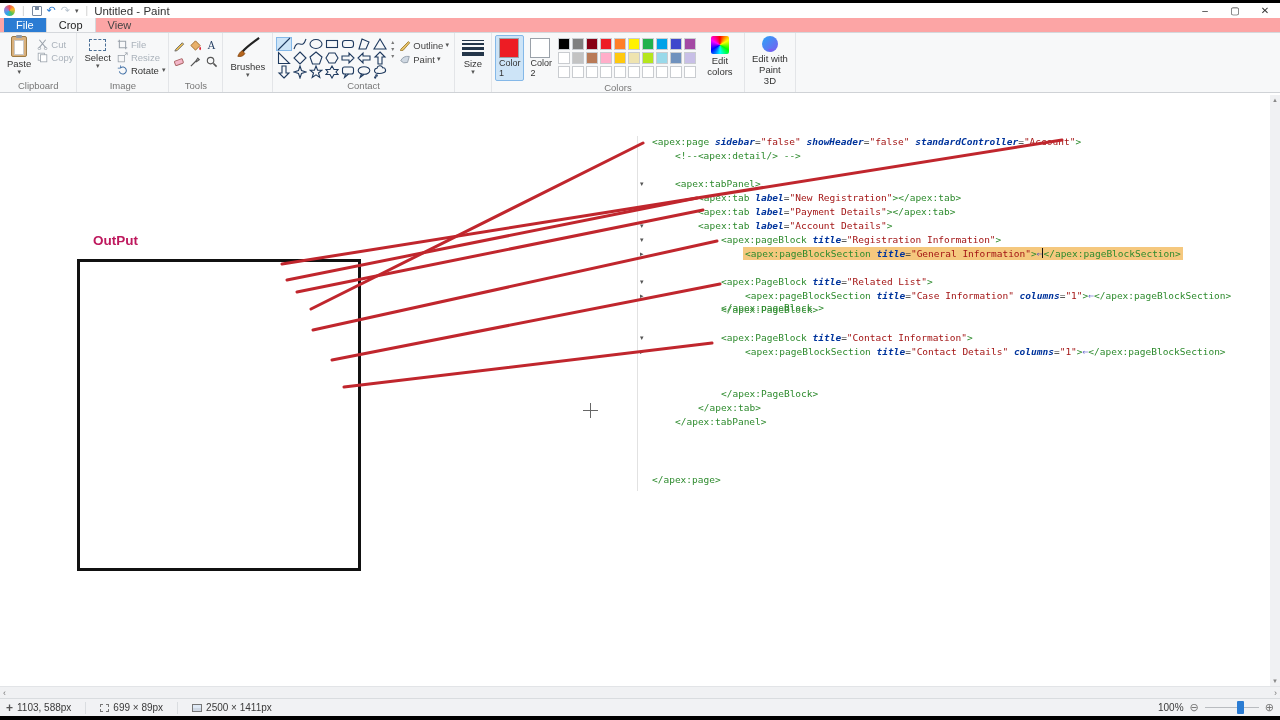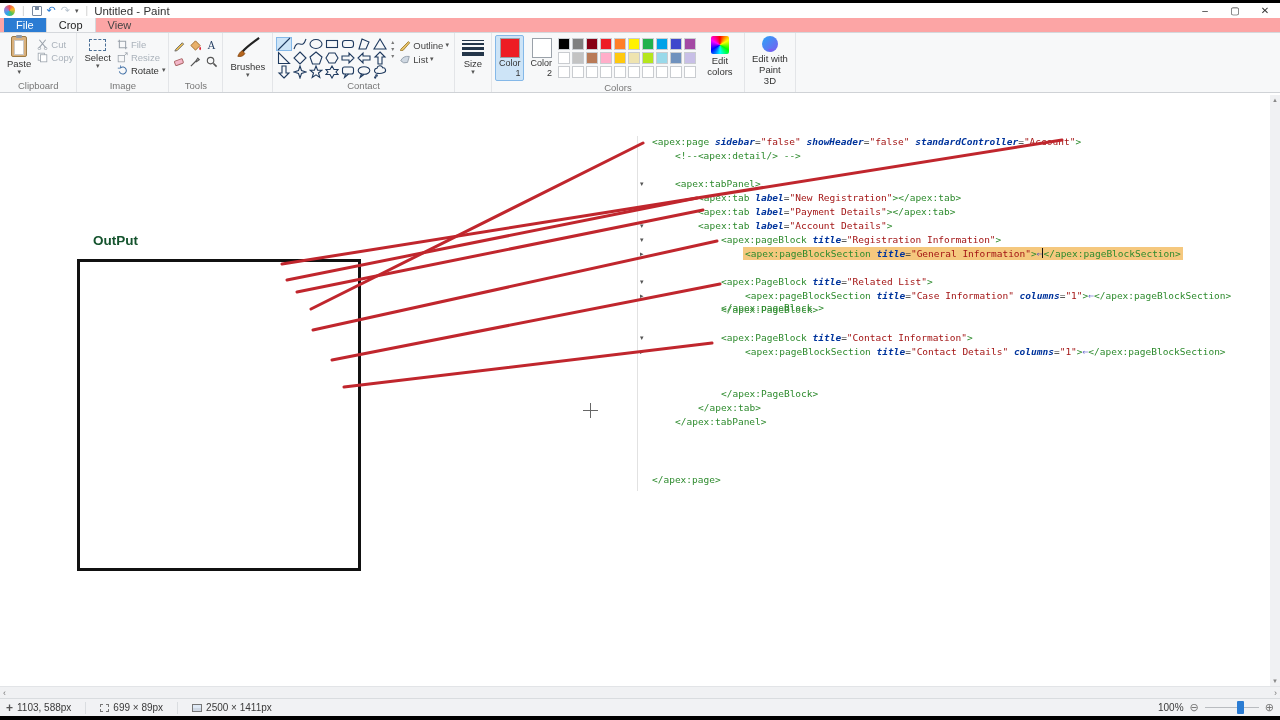--- a/index.html
+++ b/index.html
@@ -48,42 +48,42 @@
   .brush-big { width:26px; height:24px; }
   .shapes-grid { display:grid; grid-template-columns:repeat(7,16px); grid-auto-rows:14px; gap:0px; padding-top:2px; }
   .scell { display:flex; align-items:center; justify-content:center; border:1px solid transparent; }
   .scell.sel { background:#cde4f7; border-color:#84b8e8; }
   .shape-scroll { display:flex; flex-direction:column; justify-content:space-around; font-size:6px; color:#777; padding:3px 1px; }
   .of-col { display:flex; flex-direction:column; gap:2px; padding:4px 2px; }
   .of-btn { font-size:9.5px; color:#444; display:flex; align-items:center; gap:2px; }
   .size-bars { width:22px; display:flex; flex-direction:column; gap:2px; margin:4px 0 1px 0; }
   .size-bars i { display:block; background:#24364a; height:1px; }
   .size-bars i:nth-child(2){height:2px}.size-bars i:nth-child(3){height:3px}.size-bars i:nth-child(4){height:4px}
-  .colorbox { display:flex; flex-direction:column; align-items:flex-end; font-size:9px; color:#333; padding:2px 3px; border:1px solid transparent; border-radius:2px; }
+  .colorbox { display:flex; flex-direction:column; align-items:flex-start; font-size:9px; color:#333; padding:2px 3px; border:1px solid transparent; border-radius:2px; }
   .colorbox.sel { background:#cde4f7; border-color:#84b8e8; }
   .swatch-big { width:20px; height:20px; border:1px solid #9aa1a9; }
   .palette { display:grid; grid-template-columns:repeat(10,13px); grid-auto-rows:13px; gap:1px; padding-top:3px; }
   .pcell { width:12px; height:12px; border:1px solid #c9ccd0; }
   .editcolors-ic { width:18px; height:18px; border-radius:2px; background:conic-gradient(#f00,#ff0,#0f0,#0ff,#00f,#f0f,#f00); }
   .p3d-ic { width:16px; height:16px; border-radius:50% 50% 50% 50%; background:linear-gradient(135deg,#2aa5f7,#7b5cf0); position:relative; }
   .p3d-ic::after{content:"";position:absolute;left:6px;bottom:-3px;border:3px solid transparent;border-top-color:#7b5cf0;}
 
   
   .canvas-bg { position:absolute; left:0; top:92px; right:10px; bottom:30px; background:#fff; }
   .vscroll { position:absolute; right:0; top:92px; width:10px; bottom:30px; background:#f0f1f3; display:flex; flex-direction:column; justify-content:space-between; align-items:center; font-size:6px; color:#888; padding:2px 0; }
   .hscroll { position:absolute; left:0; right:0; bottom:18px; height:12px; background:#f0f1f3; display:flex; justify-content:space-between; align-items:center; font-size:9px; color:#777; padding:0 3px; border-top:1px solid #e2e4e7; }
   #overlay { position:absolute; left:0; top:0; width:1280px; height:720px; }
   .code-line { position:absolute; white-space:pre; font-family:"DejaVu Sans Mono", monospace; font-size:9.5px; line-height:13px; }
   .code-line .g { }
   .code-line .b { font-weight:bold;font-style:italic; }
   .code-line .caret { display:inline-block; width:1px; height:10px; background:#111; vertical-align:-1px; }
   .code-line.hl { padding:0 2px; margin-left:-2px; }
   .gutter-mark { position:absolute; font-size:7px; color:#555; line-height:7px; }
   .gutter-line { position:absolute; width:1px; background:#e2e2e2; }
-  .output-label { position:absolute; font-size:13.5px; font-weight:bold; color:#14532d; }
+  .output-label { position:absolute; font-size:13.5px; font-weight:bold; color:#be185d; }
   .draw-rect { position:absolute; border:3px solid #111; }
   .xcursor { position:absolute; width:15px; height:15px; }
   .xcursor::before { content:""; position:absolute; left:7px; top:0; width:1px; height:15px; background:#666; }
   .xcursor::after { content:""; position:absolute; top:7px; left:0; height:1px; width:15px; background:#666; }
 
   
   .statusbar { position:absolute; left:0; right:0; bottom:0; height:18px; background:#f1f2f4; border-top:1px solid #d9dcdf; display:flex; align-items:center; font-size:10px; color:#3a3a3a; padding:0 6px; }
   .sb-item { display:flex; align-items:center; gap:4px; margin-right:14px; }
   .sb-sep { width:1px; height:12px; background:#dadde0; margin-right:14px; }
   .sb-cross { font-size:12px; color:#555; font-weight:bold; line-height:10px; }
@@ -365,21 +365,21 @@
               <svg class="mini" width="12" height="12" viewBox="0 0 14 14">
                   <path d="M2 12 L11 3 l1.5 1.5 L5 13 l-3 1z" fill="#e8c46a" stroke="#9c7a2f"></path>
                 </svg>
               <span>Outline</span>
               <span class="arrow">▾</span>
             </div>
             <div class="of-btn">
               <svg class="mini" width="12" height="12" viewBox="0 0 14 14">
                   <path d="M2 9 q3-6 10-5 l-2 7 q-5 2-8-2z" fill="#cfd8e2" stroke="#8d99a6"></path>
                 </svg>
-              <span>List</span>
+              <span>Paint</span>
               <span class="arrow">▾</span>
             </div>
           </div>
         </div>
         <div class="glabel">Contact</div>
       </div>
 
       <div class="group">
         <div class="gbody">
           <div class="bigbtn">

